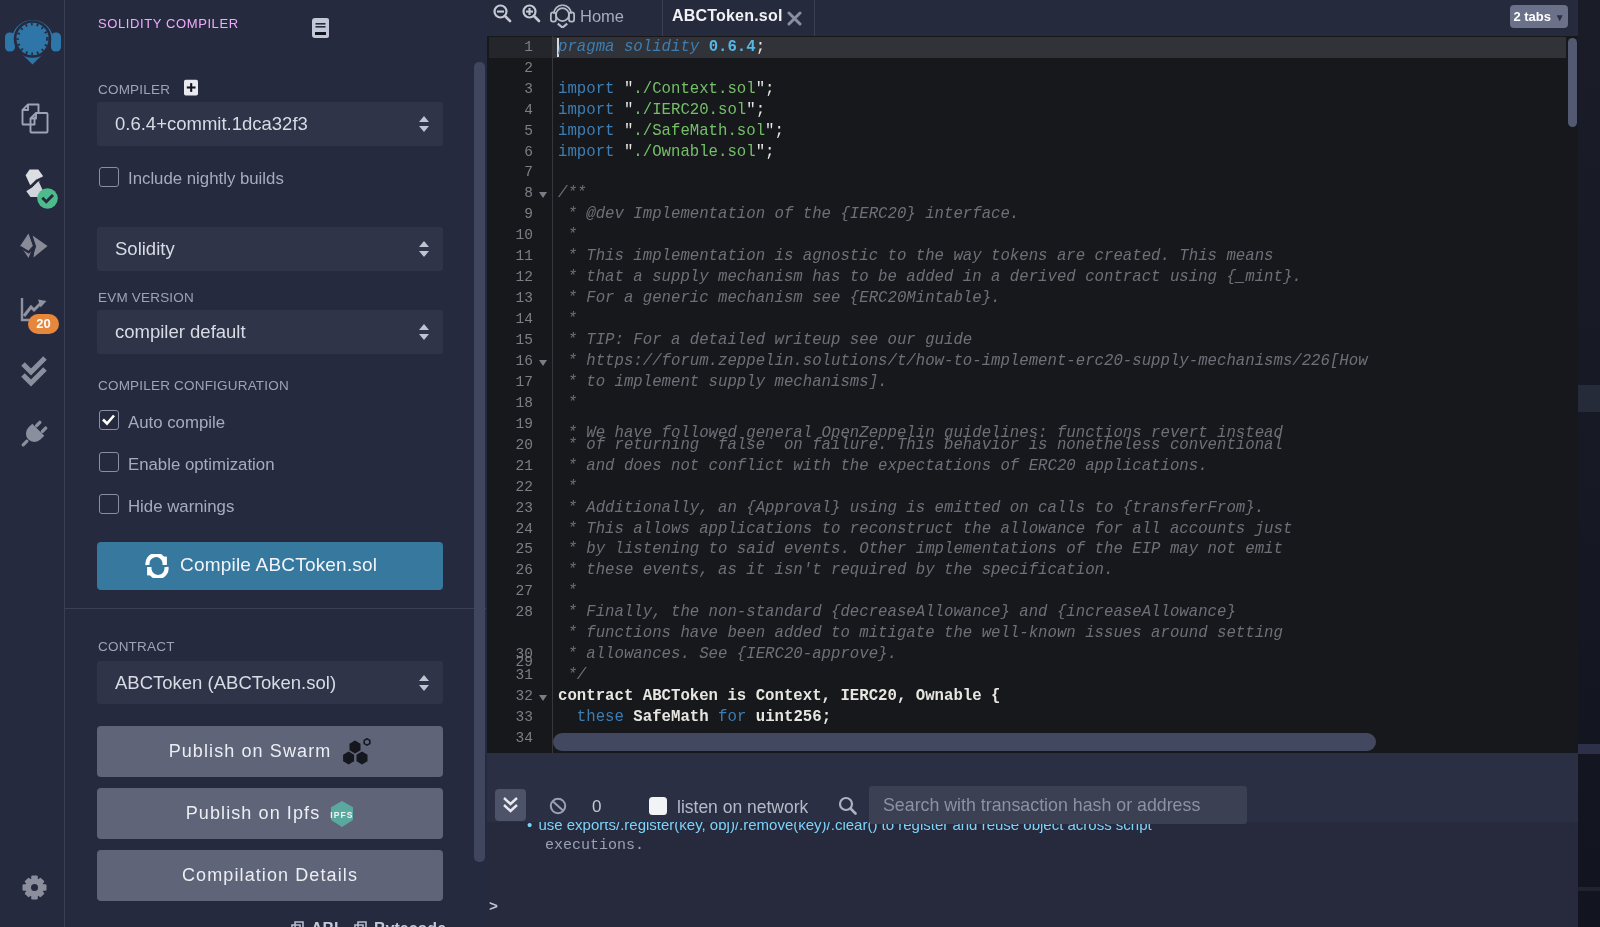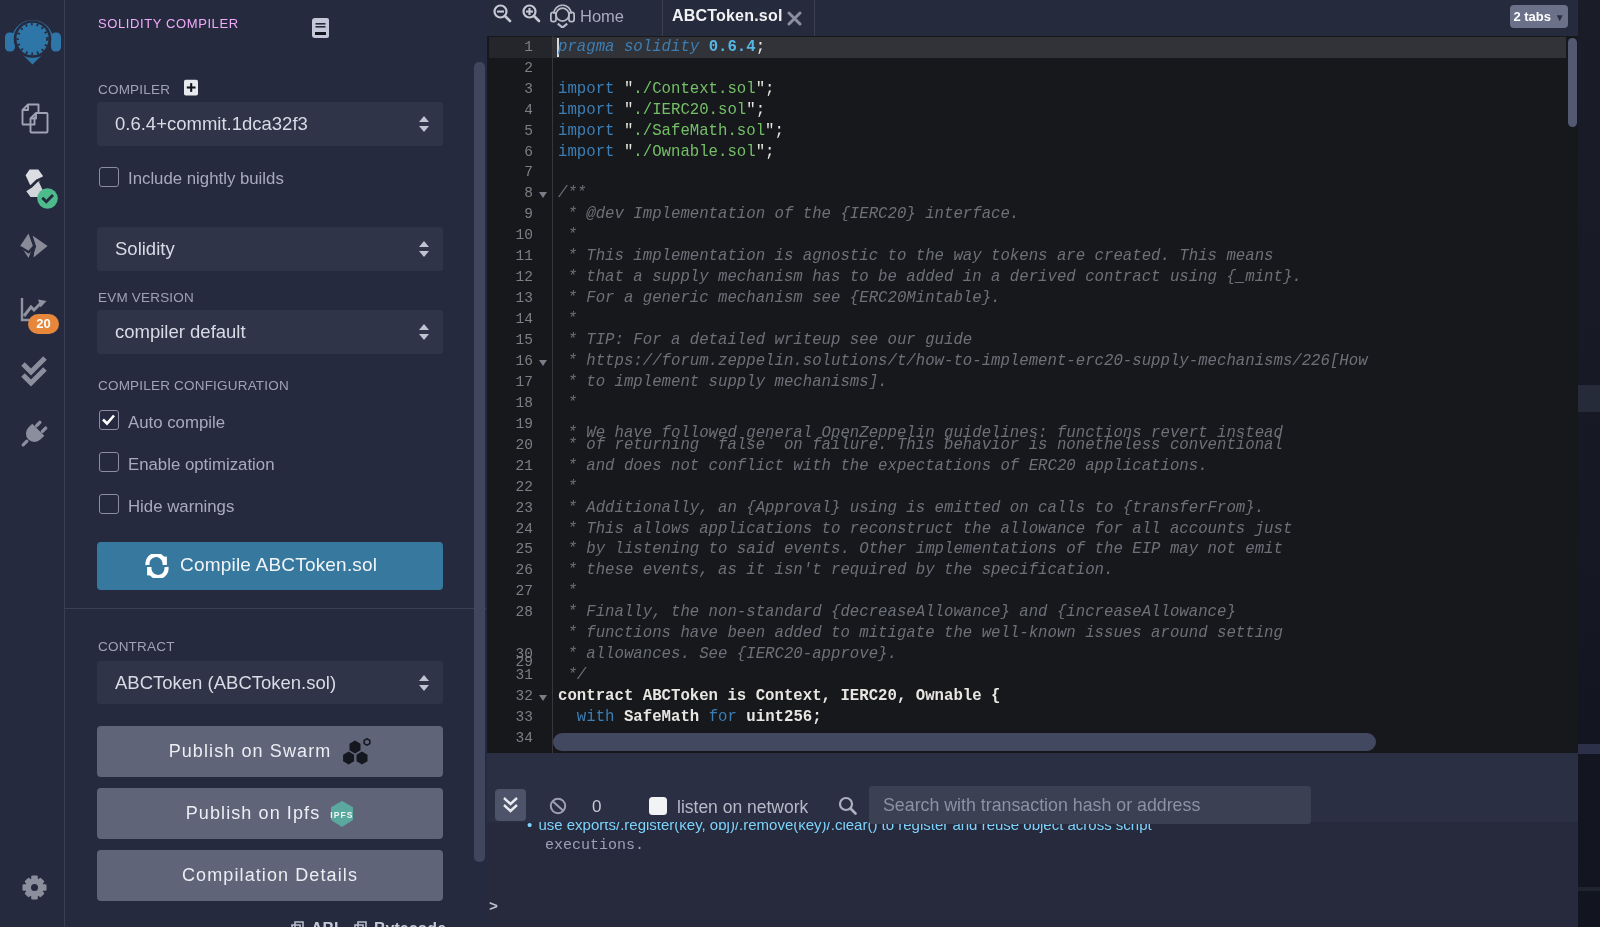--- a/index.html
+++ b/index.html
@@ -328,21 +328,21 @@
   <div class="cl cm" style="top:463px"> * Additionally, an {Approval} using is emitted on calls to {transferFrom}.</div>
   <div class="cl cm" style="top:484px"> * This allows applications to reconstruct the allowance for all accounts just</div>
   <div class="cl cm" style="top:504px"> * by listening to said events. Other implementations of the EIP may not emit</div>
   <div class="cl cm" style="top:525px"> * these events, as it isn't required by the specification.</div>
   <div class="cl cm" style="top:546px"> *</div>
   <div class="cl cm" style="top:588px"> * functions have been added to mitigate the well-known issues around setting</div>
   <div class="cl cm" style="top:567px"> * Finally, the non-standard {decreaseAllowance} and {increaseAllowance}</div>
   <div class="cl cm" style="top:609px"> * allowances. See {IERC20-approve}.</div>
   <div class="cl cm" style="top:630px"> */</div>
   <div class="cl bw" style="top:651px">contract ABCToken is Context, IERC20, Ownable {</div>
-  <div class="cl" style="top:672px">  <span class="kb">with</span> <span class="bw">SafeMath</span> <span class="kb">for</span> <span class="bw">uint256;</span></div>
+  <div class="cl" style="top:672px">  <span class="kb">these</span> <span class="bw">SafeMath</span> <span class="kb">for</span> <span class="bw">uint256;</span></div>
 
   <div class="abs" style="left:1081px;top:2px;width:9px;height:89px;background:#535970;border-radius:4.5px;"></div>
   <div class="abs" style="left:66px;top:697px;width:823px;height:18px;background:#42485f;border-radius:9px;"></div>
 </div>
 <div id="terminal">
   <div class="abs" style="left:40px;top:63px;z-index:1;font-family:Liberation Sans, sans-serif;font-size:15px;color:#7dd3fc;white-space:pre;">• <span style="margin-left:2px">use exports/.register(key, obj)/.remove(key)/.clear() to register and reuse object across script</span></div>
   <div class="abs" style="left:58px;top:84px;z-index:1;font-family:'Liberation Mono',monospace;font-size:15px;color:#9aa0b5;">executions.</div>
   <div class="abs" style="left:2px;top:146px;z-index:1;font-family:'Liberation Mono',monospace;font-size:15px;font-weight:bold;color:#c0c4d6;">&gt;</div>
   <div id="termbar">
     <div class="abs" style="left:8px;top:36px;width:31px;height:32px;background:#4d5369;border-radius:4px;">
@@ -357,21 +357,21 @@
       <circle cx="9" cy="9" r="7.2" fill="none" stroke="#9da0b0" stroke-width="2"></circle>
       <path d="M4 4.5 L14 13.5" stroke="#9da0b0" stroke-width="2"></path>
     </svg>
     <div class="abs" style="left:105px;top:44px;font-size:17px;color:#c6c9d4;">0</div>
     <div class="abs" style="left:162px;top:44px;width:18px;height:18px;background:#f2f3f5;border-radius:3.5px;"></div>
     <div class="abs" style="left:190px;top:44px;font-size:17.5px;color:#b6b9c8;">listen on network</div>
     <svg class="abs" style="left:351px;top:43px" width="19" height="19" viewBox="0 0 19 19">
       <circle cx="8" cy="8" r="6" fill="none" stroke="#aeb1bf" stroke-width="2.2"></circle>
       <path d="M12.5 12.5 L17.5 17.5" stroke="#aeb1bf" stroke-width="2.6" stroke-linecap="round"></path>
     </svg>
-    <div class="abs" style="left:382px;top:33px;width:442px;height:38px;background:#3b4053;border-radius:3px;
+    <div class="abs" style="left:382px;top:33px;width:378px;height:38px;background:#3b4053;border-radius:3px;
       color:#8d91a4;font-size:17.8px;line-height:38px;padding-left:14px;">Search with transaction hash or address</div>
   </div>
 </div>
 <div id="rightcol">
   <div class="abs" style="left:0;top:385px;width:22px;height:27px;background:#262b3a;"></div>
   <div class="abs" style="left:0;top:744px;width:22px;height:10px;background:#2c3049;"></div>
   <div class="abs" style="left:0;top:887px;width:22px;height:4px;background:#20242f;"></div>
 </div>
 
 </body></html>

